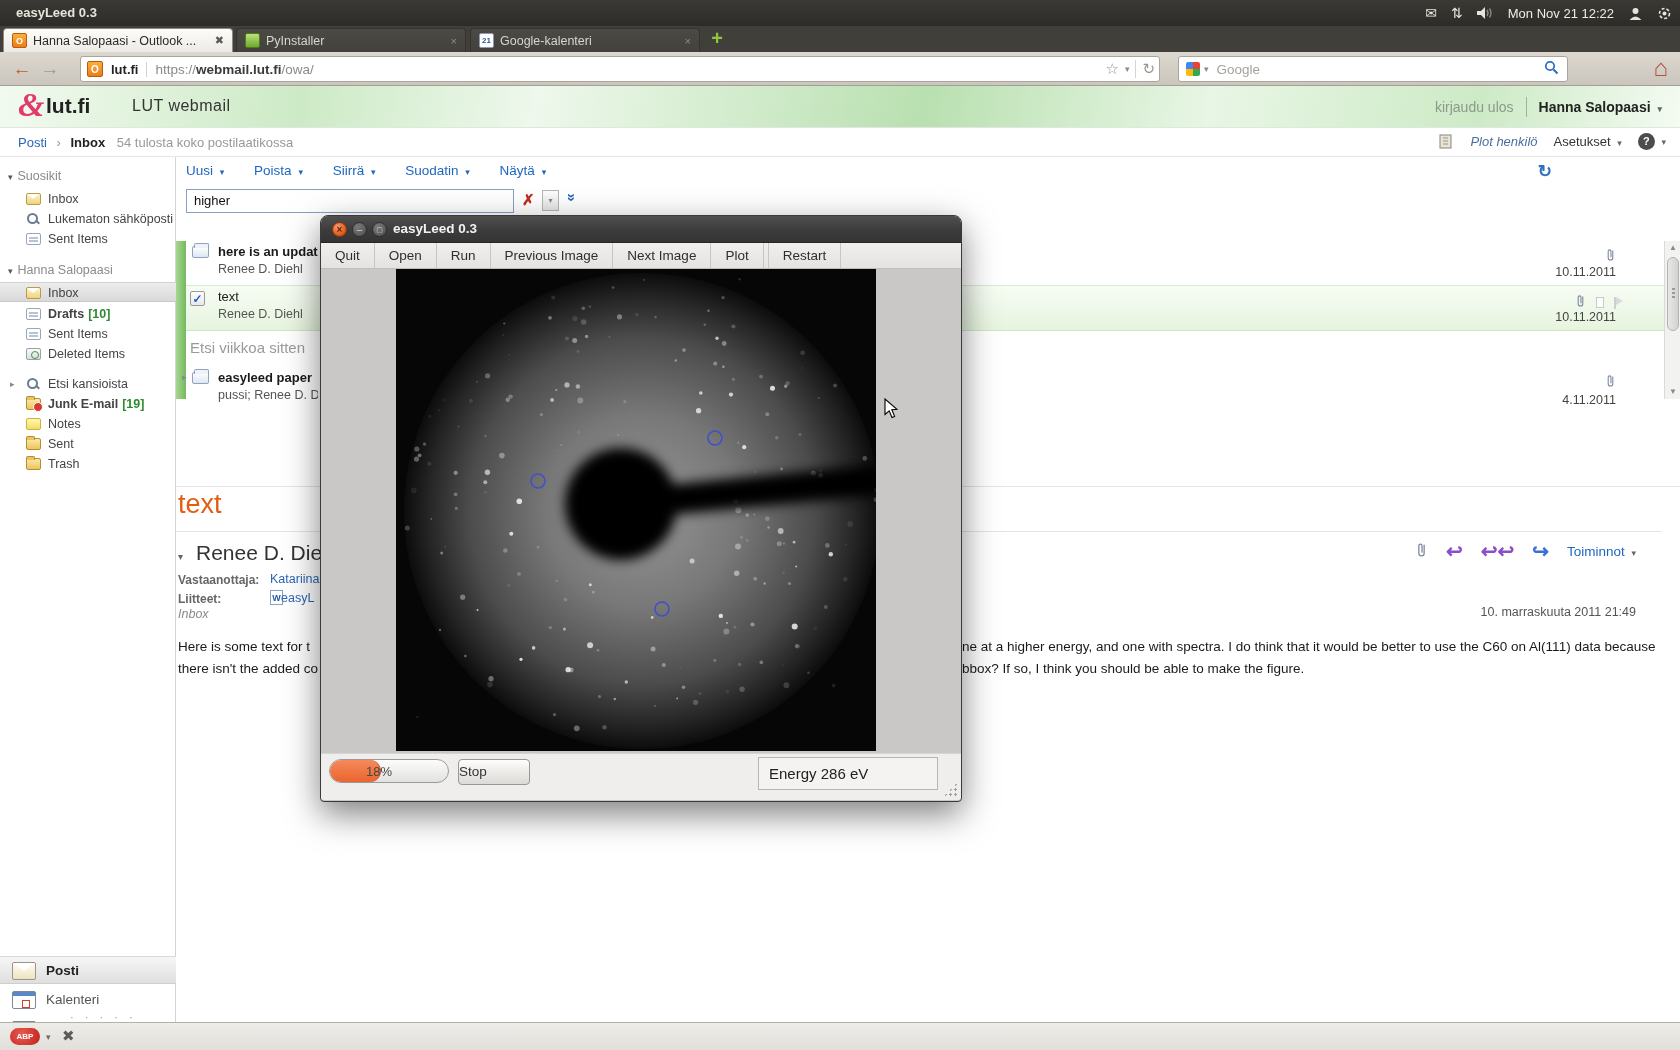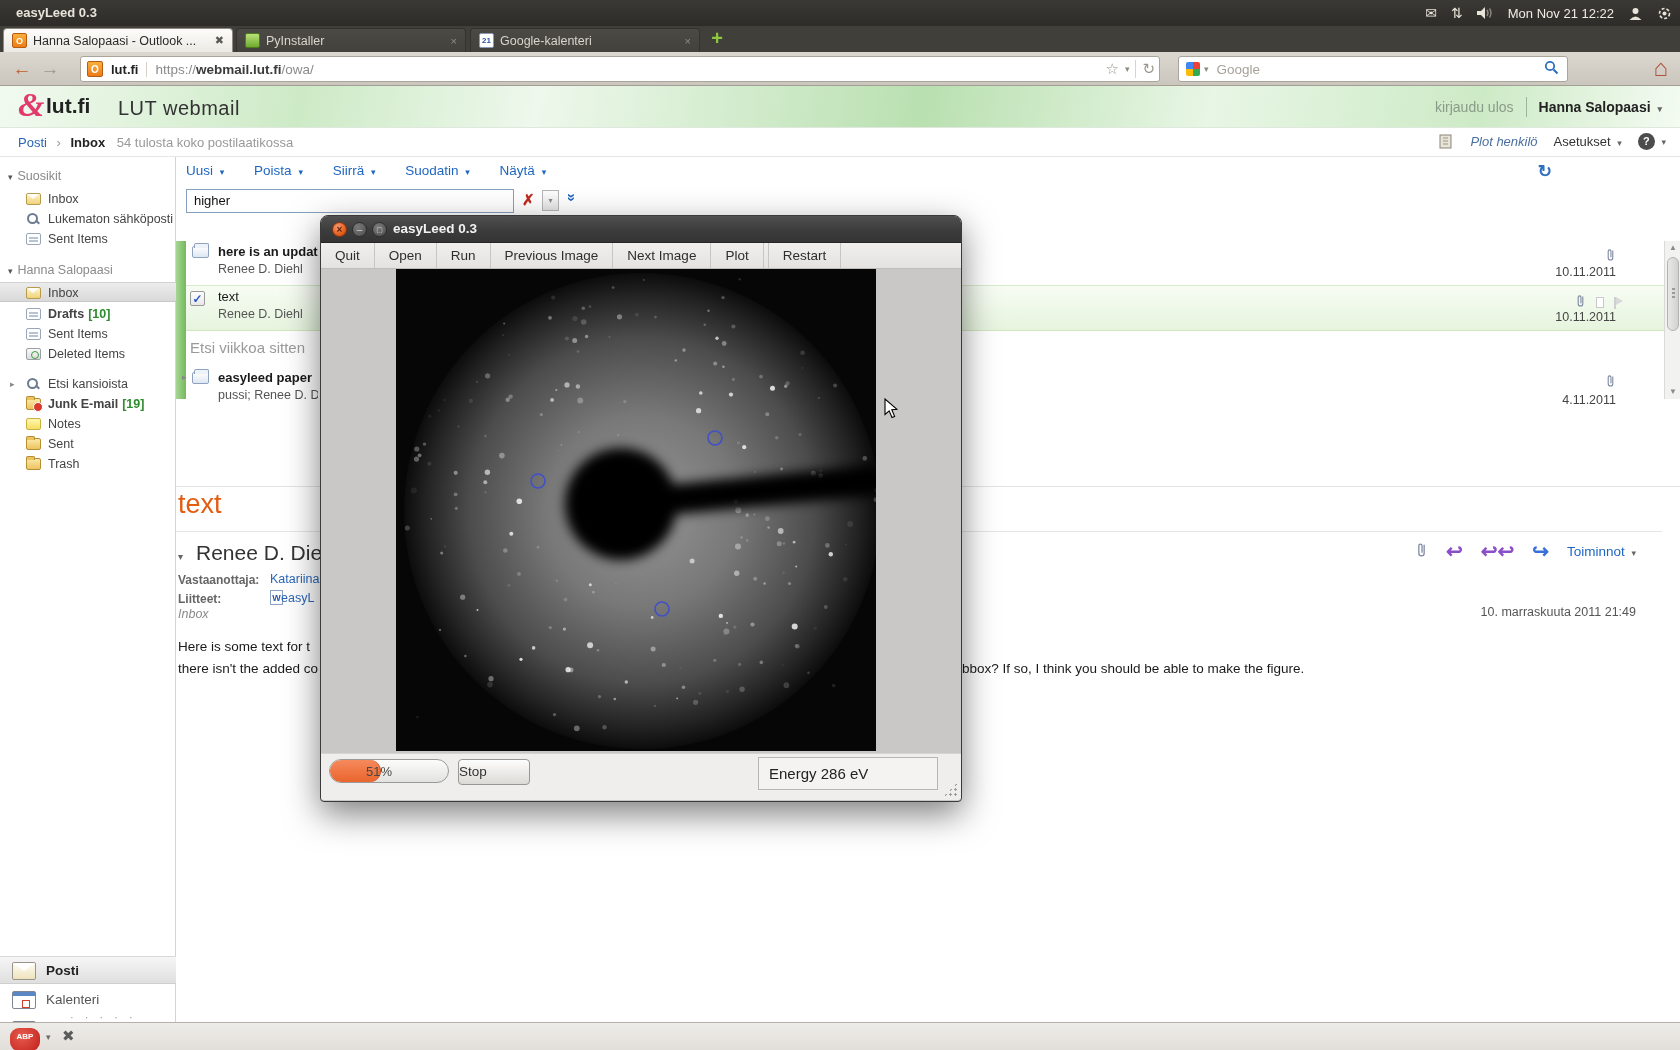--- a/index.html
+++ b/index.html
@@ -52,21 +52,21 @@
   .mag{margin-right:8px}
   .homebtn{position:absolute;right:12px;top:2px;font-size:24px;color:#b0513f;line-height:28px}
 
   
   .page{position:absolute;left:0;top:86px;width:1680px;height:936px;background:#fff}
   .owa-header{position:absolute;left:0;top:0;width:1680px;height:42px;
      background:linear-gradient(100deg,#f2faf0 0%,#cdeac6 18%,#eef8ec 32%,#b9e0b0 55%,#e8f6e5 72%,#cdeac6 88%,#f4fbf2 100%);
      border-bottom:1px solid #dfe8dd}
   .logo-amp{position:absolute;left:18px;top:0;font-family:"Liberation Serif",serif;font-style:italic;font-weight:bold;font-size:34px;color:#e23a6b}
   .logo-txt{position:absolute;left:46px;top:8px;font-size:21px;font-weight:bold;color:#222}
-  .product{position:absolute;left:118px;top:11px;font-size:20px;color:#333;letter-spacing:.5px}
+  .product{position:absolute;left:132px;top:11px;font-size:16px;color:#333;letter-spacing:.5px}
   .hdr-right{position:absolute;right:18px;top:11px;font-size:14px;display:flex;align-items:center;gap:12px}
   .logout{color:#8b9a88}
   .hdr-sep{width:1px;height:20px;background:#9fb39c}
   .username{color:#222;font-weight:bold}
   .dd{font-size:9px;color:#666;margin-left:3px}
 
   .crumbrow{position:absolute;left:0;top:42px;width:1680px;height:29px;background:#fff;border-bottom:1px solid #e6e6e6;font-size:13px}
   .crumb-left{position:absolute;left:18px;top:7px}
   .crumb-link{color:#2a66b8}
   .crumb-sep{color:#999;margin:0 6px}
@@ -183,21 +183,21 @@
   .plabel{position:absolute;left:36px;top:4px;font-size:13px;color:#484848}
   .stopbtn{position:absolute;left:137px;top:5px;width:72px;height:26px;background:linear-gradient(#fdfdfd,#dcdad6);border:1px solid #979794;border-radius:4px;font-size:13.5px;color:#333;text-align:left;line-height:24px;cursor:pointer}
   .energybox{position:absolute;left:437px;top:3px;width:180px;height:33px;background:#f4f3f1;border:1px solid #b5b5b3;font-size:15px;color:#222;line-height:31px;padding-left:10px}
   .grip{position:absolute;right:3px;bottom:3px;width:15px;height:15px;background-image:radial-gradient(#9a9a9a 1px,transparent 1.3px);background-size:5px 5px;clip-path:polygon(100% 0,100% 100%,0 100%)}
 
   
   .cursor{position:absolute;left:884px;top:398px;z-index:90}
 
   
   .statusbar{position:absolute;left:0;top:1022px;width:1680px;height:28px;background:linear-gradient(#eeece8,#e2dfda);border-top:1px solid #b5b1a8}
-  .abp{position:absolute;left:10px;top:5px;width:30px;height:23px;background:radial-gradient(circle at 40% 35%,#e85a4f,#c0211a);border-radius:9px;color:#fff;font-size:8px;font-weight:bold;text-align:center;line-height:17px;cursor:pointer}
+  .abp{position:absolute;left:10px;top:5px;width:30px;height:17px;background:radial-gradient(circle at 40% 35%,#e85a4f,#c0211a);border-radius:9px;color:#fff;font-size:8px;font-weight:bold;text-align:center;line-height:17px;cursor:pointer}
   .abp-dd{position:absolute;left:46px;top:9px;font-size:9px;color:#6a6a6a}
   .sb-close{position:absolute;left:62px;top:4px;font-size:15px;color:#5c5c5c;cursor:pointer}
 </style>
 </head>
 <body>
 
 <div id="root">
 
   <div class="sysbar">
     <span class="sys-title">easyLeed 0.3</span>
@@ -419,20 +419,21 @@
 
       <span class="rlabel" style="top:86px">Vastaanottaja:</span>
       <span class="rvalue" style="top:85px">Katariina I</span>
       <span class="rlabel" style="top:105px">Liitteet:</span>
       <span class="wicon" style="top:103px">W</span>
       <span class="rvalue" style="top:104px;left:105px;width:34px">easyL</span>
       <span class="rfolder">Inbox</span>
       <span class="rdate">10. marraskuuta 2011 21:49</span>
 
       <div class="rbody bl" style="top:152px">Here is some text for t</div>
+      <div class="rbody br" style="top:152px">ne at a higher energy, and one with spectra.  I do think that it would be better to use the C60 on Al(111) data because</div>
       <div class="rbody bl" style="top:174px">there isn't the added co</div>
       <div class="rbody br" style="top:174px">bbox?  If so, I think you should be able to make the figure.</div>
     </div>
   </div>
 
   <div class="win">
     <div class="titlebar">
       <span class="ball close">×</span>
       <span class="ball min">–</span>
       <span class="ball max">▢</span>
@@ -662,21 +663,21 @@
             <circle cx="142" cy="212" r="7" class="leed-marker"></circle>
             <circle cx="319" cy="169" r="7" class="leed-marker"></circle>
             <circle cx="266" cy="340" r="7" class="leed-marker"></circle>
           </g>
       </svg>
     </div>
 
     <div class="botbar">
       <div class="ptrack">
         <div class="pfill" id="pfill" style="width: 43%;"></div>
-        <span class="plabel">51%</span>
+        <span class="plabel">18%</span>
       </div>
       <div class="stopbtn">Stop</div>
       <div class="energybox">Energy 286 eV</div>
       <div class="grip"></div>
     </div>
   </div>
 
   <div class="cursor">
     <svg width="14" height="21" viewBox="0 0 14 21">
         <path d="M1 1 L1 16.5 L5.2 12.8 L8 19.5 L10.6 18.4 L7.8 11.8 L13 11.3 Z" fill="#fff" stroke="#000" stroke-width="1.1"></path>

